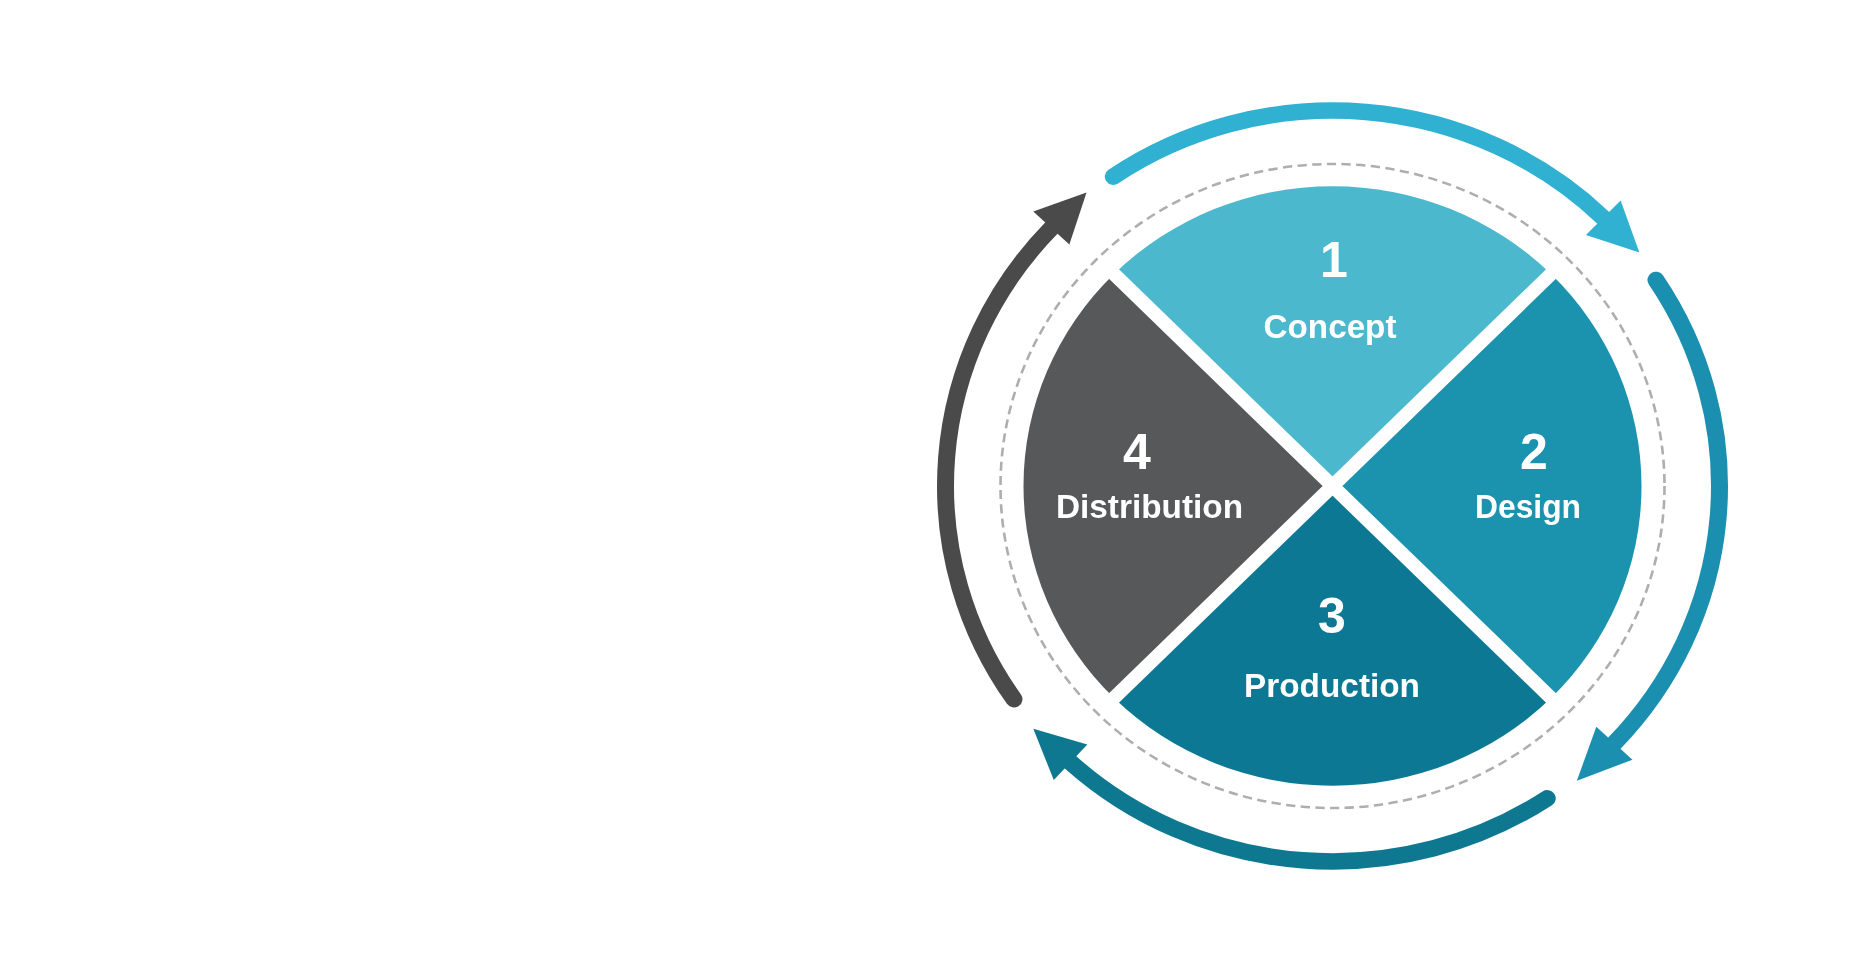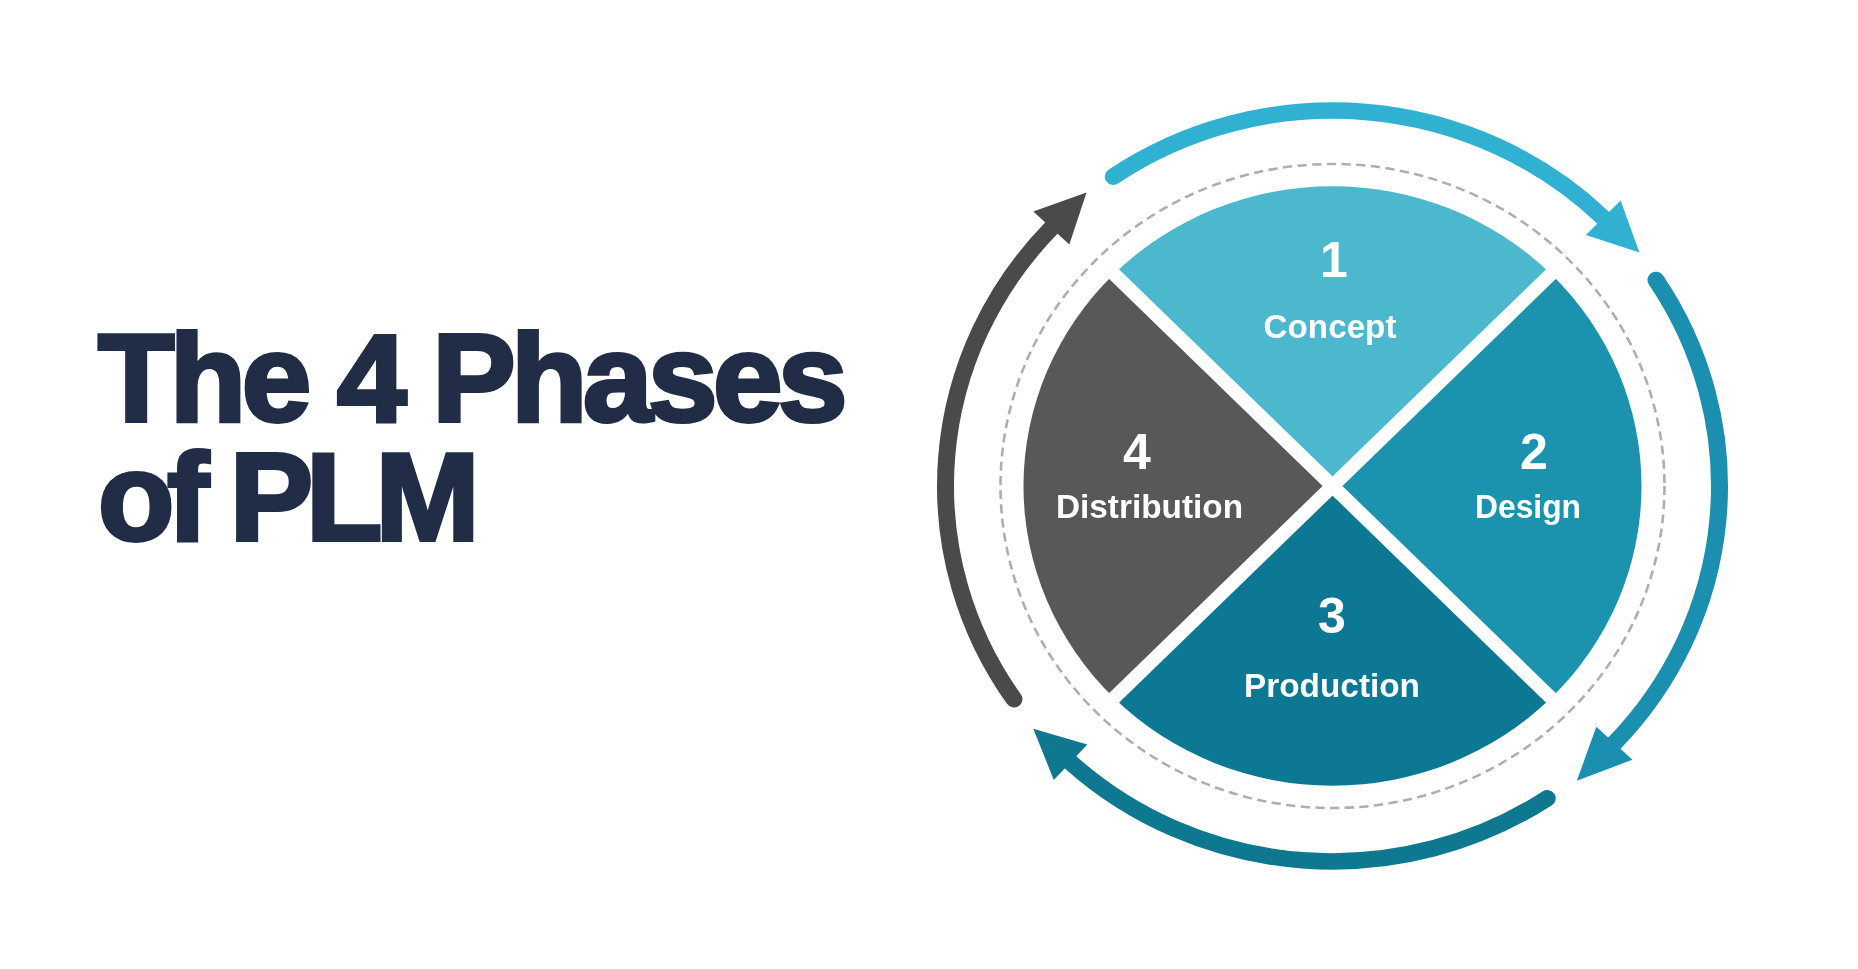--- a/index.html
+++ b/index.html
@@ -7,21 +7,20 @@
            font-family:"Liberation Sans", sans-serif; }
   .title { position:absolute; left:98px; top:318px; color:#212c46;
             font-weight:bold; font-size:125px; line-height:119px;
             letter-spacing:-4.5px; -webkit-text-stroke:4px #212c46; }
   svg { position:absolute; left:0; top:0; }
   svg text { font-family:"Liberation Sans", sans-serif; }
 </style>
 </head>
 <body>
 <div class="stage">
-  <div class="title">The 4 Phases<br><span style="letter-spacing:-7px">of PLM</span></div>
   <svg width="1858" height="969" viewBox="0 0 1858 969">
 <g transform="translate(1332.5 486.0) scale(1 0.97)">
 <path d="M 0 0 L -218.5 -218.5 A 309 309 0 0 1 218.5 -218.5 Z" fill="#4cb8ce"></path>
 <path d="M 0 0 L 218.5 -218.5 A 309 309 0 0 1 218.5 218.5 Z" fill="#1b93ae"></path>
 <path d="M 0 0 L 218.5 218.5 A 309 309 0 0 1 -218.5 218.5 Z" fill="#0d7894"></path>
 <path d="M 0 0 L -218.5 218.5 A 309 309 0 0 1 -218.5 -218.5 Z" fill="#57585a"></path>
 <path d="M -242 -242 L 242 242 M -242 242 L 242 -242" stroke="#ffffff" stroke-width="14" fill="none"></path>
 <circle r="332" fill="none" stroke="#aeaeae" stroke-width="2.6" stroke-dasharray="9.3 5.4"></circle>
 <path d="M -219.2 -318.94 A 387 387 0 0 1 270.77 -276.5" fill="none" stroke="#30b1d2" stroke-width="17" stroke-linecap="round"></path>
 <path d="M 288.12 -294.22 L 253.42 -258.78 L 306.9 -240.64 Z" fill="#30b1d2"></path>

